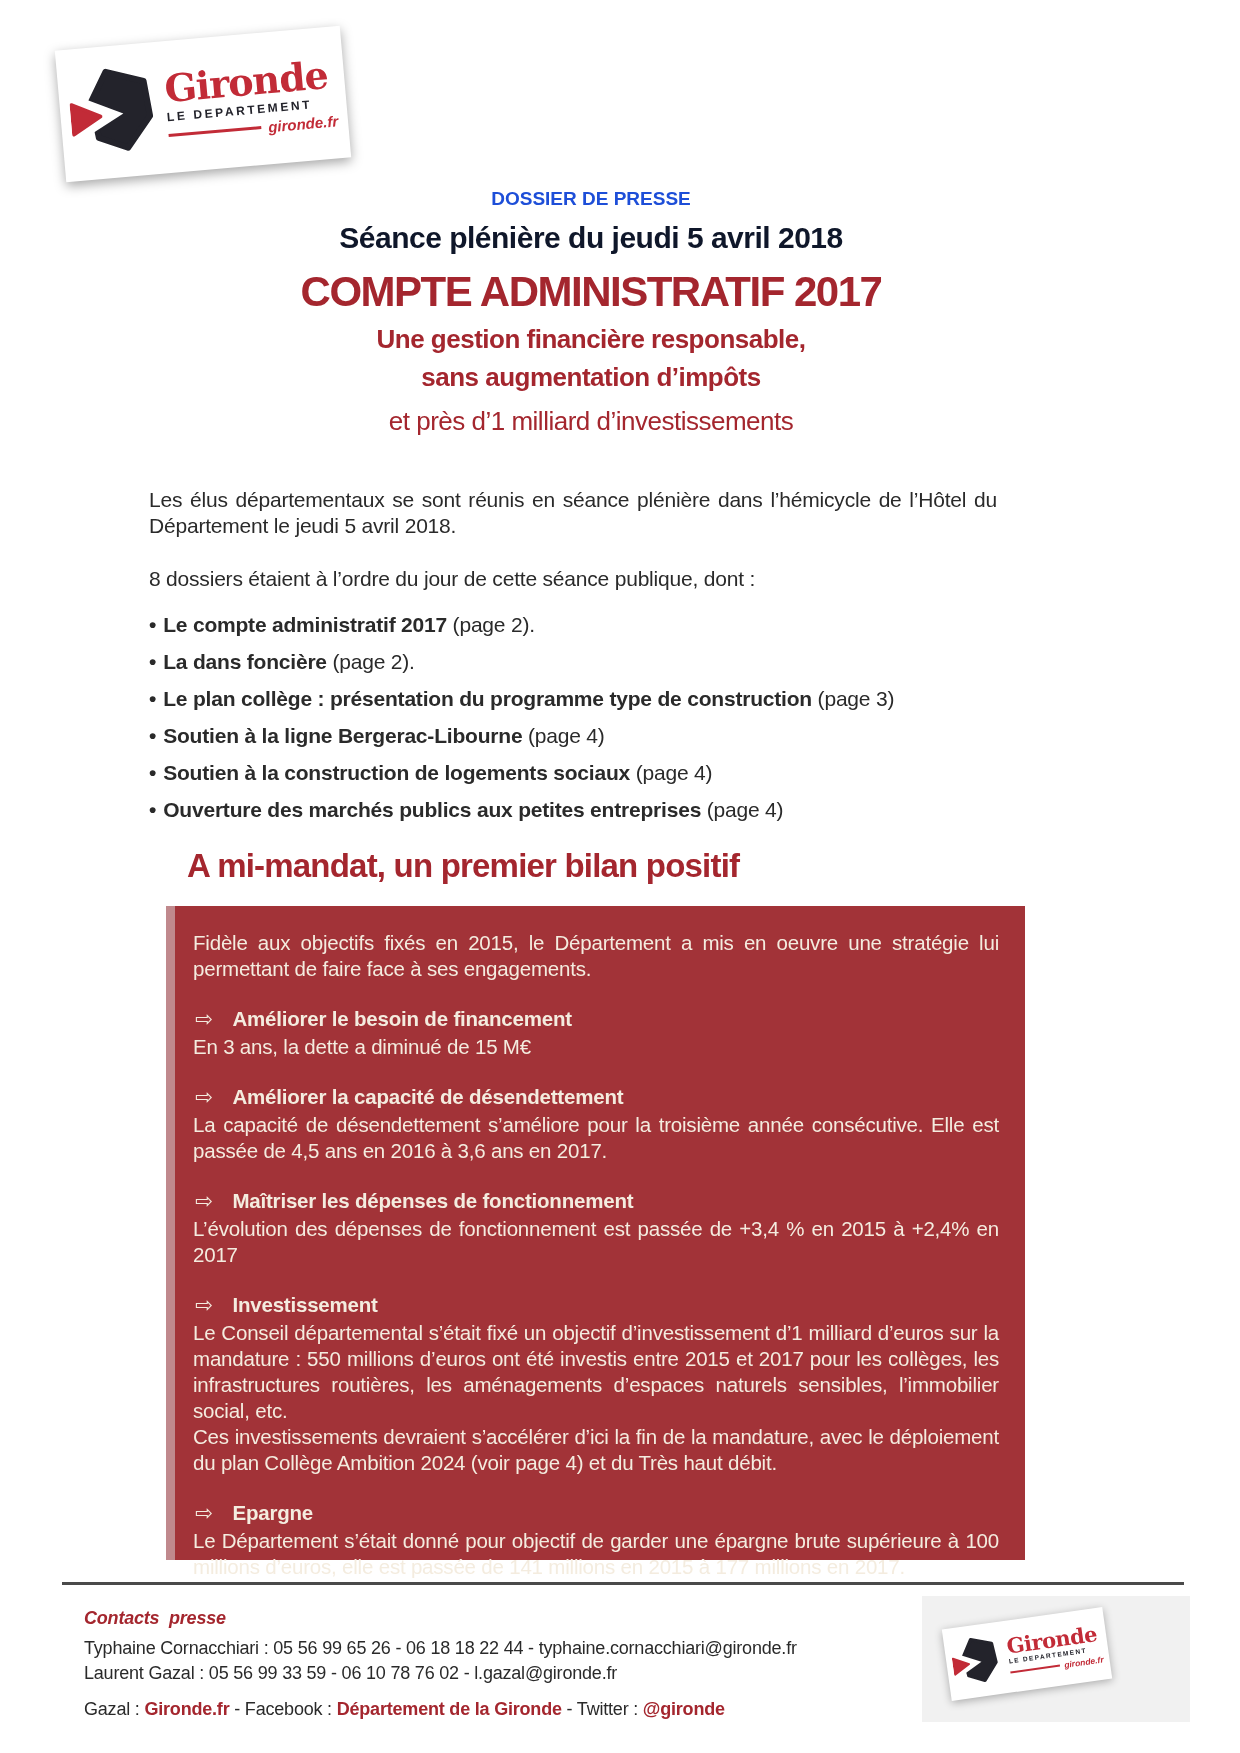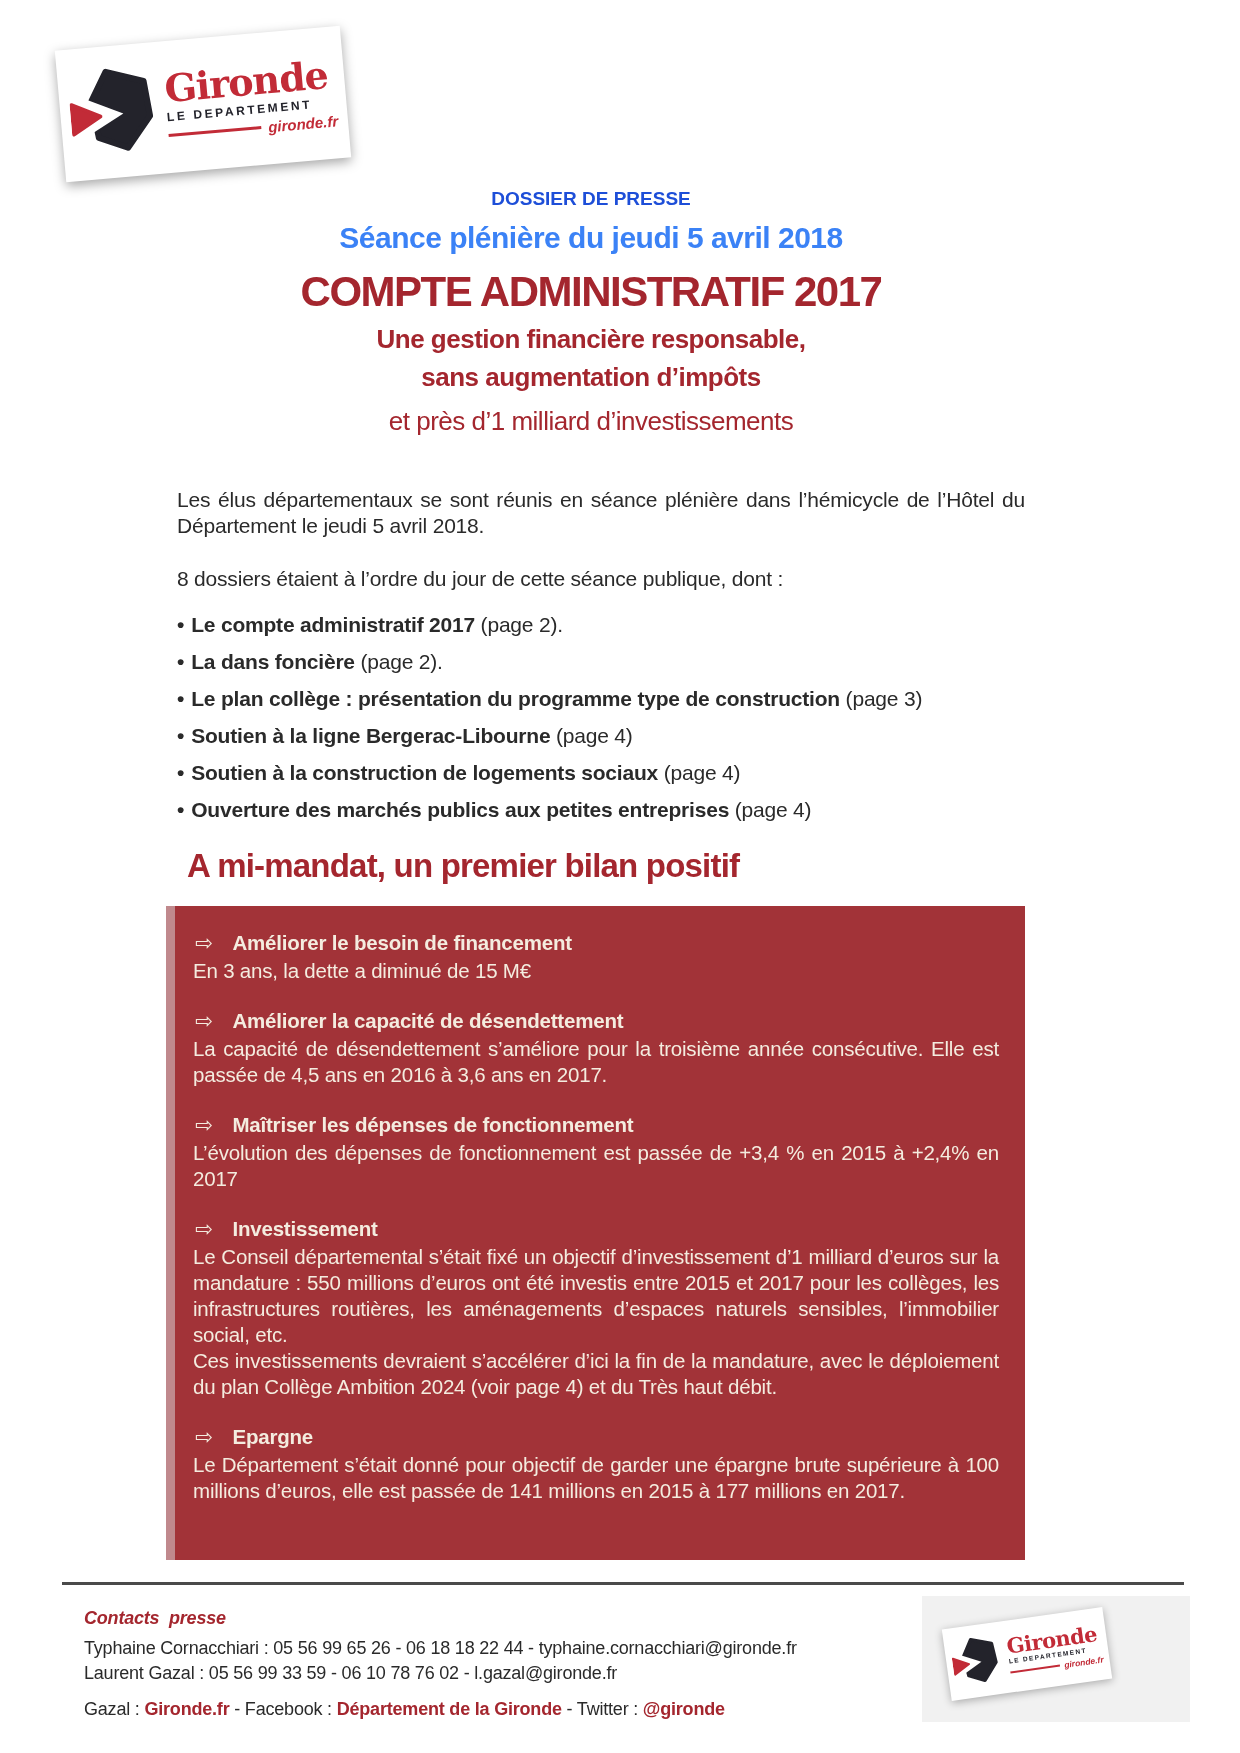--- a/index.html
+++ b/index.html
@@ -24,27 +24,27 @@
   .logo-url-row{display:flex;align-items:center;margin-top:3px;}
   .logo-line{flex:1;height:3px;background:#C22B37;margin-right:7px;}
   .logo-url{color:#C22B37;font-weight:bold;font-style:italic;font-size:15px;letter-spacing:0;}
   .logo-bottom .logo-name{font-size:21px;letter-spacing:-0.5px;}
   .logo-bottom .logo-sub{font-size:6.5px;letter-spacing:1.4px;margin-top:1px;}
   .logo-bottom .logo-line{height:2px;margin-right:4px;}
   .logo-bottom .logo-url{font-size:8.5px;}
   
   .header{position:absolute;left:167px;top:188px;width:848px;text-align:center;}
   .kicker{color:#1d4ed8;font-weight:bold;font-size:19px;letter-spacing:0;}
-  .doc-title{color:#3b82f6;font-weight:bold;font-size:30px;margin-top:11px;letter-spacing:-0.5px;}
+  .doc-title{color:#0f172a;font-weight:bold;font-size:30px;margin-top:11px;letter-spacing:-0.5px;}
   .main-title{color:#A4262E;font-weight:bold;font-size:42px;margin-top:13px;letter-spacing:-1.5px;}
   .sub1{color:#A4262E;font-weight:bold;font-size:26px;margin-top:8px;letter-spacing:-0.5px;}
   .sub2{color:#A4262E;font-weight:bold;font-size:26px;margin-top:7px;letter-spacing:-0.5px;}
   .sub3{color:#A4262E;font-weight:normal;font-size:26px;margin-top:13px;letter-spacing:-0.5px;}
   
-  .content{position:absolute;left:177px;top:487px;width:848px;font-size:21px;line-height:26px;}
+  .content{position:absolute;left:149px;top:487px;width:848px;font-size:21px;line-height:26px;}
   .p-intro{margin:0 0 27px 0;text-align:justify;}
   .p-lead{margin:0 0 22px 0;}
   .agenda{list-style:none;margin:0;padding:0;}
   .agenda li{margin:0 0 16px 0;line-height:21px;}
   .agenda .bullet{font-weight:bold;margin-right:7px;}
   .agenda .b{font-weight:bold;}
   
   .section-heading{position:absolute;left:187px;top:847px;color:#A4262E;font-weight:bold;font-size:33px;letter-spacing:-0.8px;}
   .red-box{
     position:absolute;left:166px;top:906px;width:806px;height:610px;
@@ -104,20 +104,21 @@
       <li><span class="bullet">•</span><span class="b">Le plan collège : présentation du programme type de construction</span><span> (page 3)</span></li>
       <li><span class="bullet">•</span><span class="b">Soutien à la ligne Bergerac-Libourne</span><span> (page 4)</span></li>
       <li><span class="bullet">•</span><span class="b">Soutien à la construction de logements sociaux</span><span> (page 4)</span></li>
       <li><span class="bullet">•</span><span class="b">Ouverture des marchés publics aux petites entreprises</span><span> (page 4)</span></li>
     </ul>
   </div>
 
   <div class="section-heading">A mi-mandat, un premier bilan positif</div>
 
   <div class="red-box">
+    <p class="box-intro">Fidèle aux objectifs fixés en 2015, le Département a mis en oeuvre une stratégie lui permettant de faire face à ses engagements.</p>
 
     <div class="box-item">
       <div class="item-title">
           <span class="arrow">⇨</span>
           <span>Améliorer le besoin de financement</span>
         </div>
       <p>En 3 ans, la dette a diminué de 15 M€</p>
     </div>
 
     <div class="box-item">

